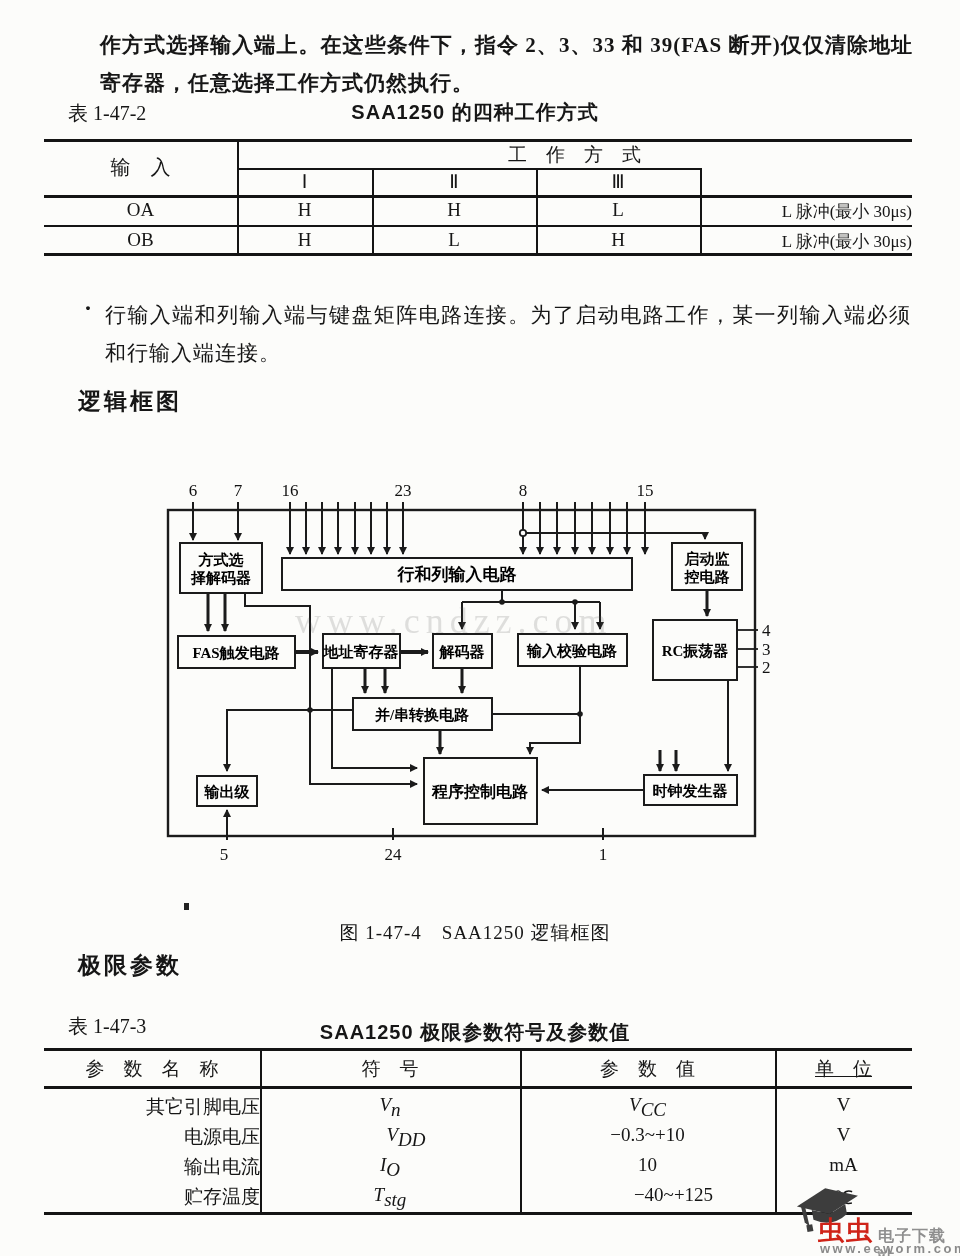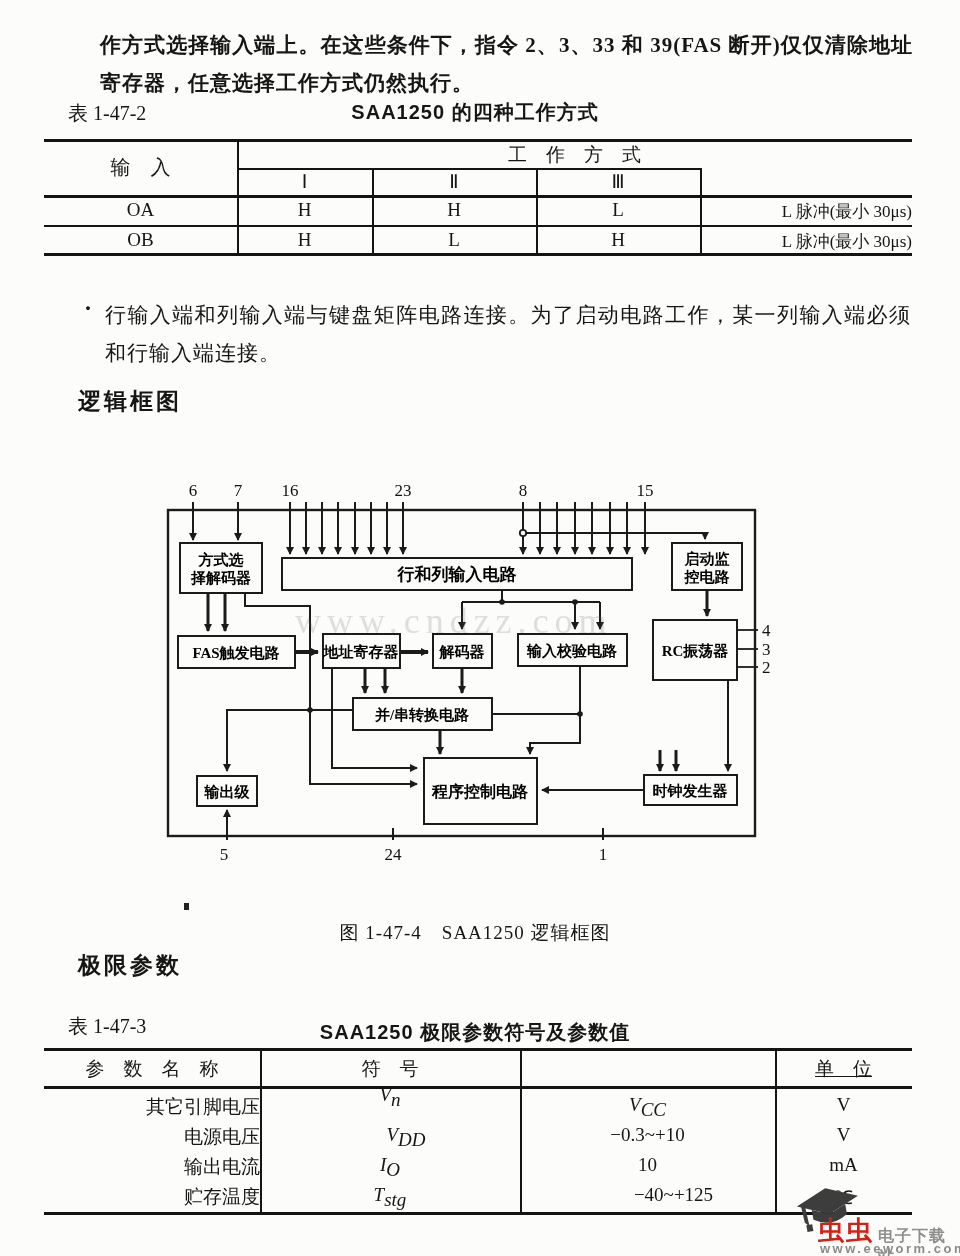--- a/index.html
+++ b/index.html
@@ -224,25 +224,26 @@
 <div class="abs" style="left:44px;top:1048px;width:868px;height:168px;">
   <div class="ln" style="left:0;top:0;width:868px;height:3px;"></div>
   <div class="ln" style="left:0;top:38px;width:868px;height:3px;"></div>
   <div class="ln" style="left:0;top:164px;width:868px;height:3px;"></div>
   <div class="ln" style="left:216px;top:0;width:2px;height:165px;"></div>
   <div class="ln" style="left:476px;top:0;width:2px;height:165px;"></div>
   <div class="ln" style="left:731px;top:0;width:2px;height:165px;"></div>
 
   <div class="cell" style="left:0;top:8px;width:216px;">参　数　名　称</div>
   <div class="cell" style="left:216px;top:8px;width:260px;">符　号</div>
+  <div class="cell" style="left:476px;top:8px;width:255px;">参　数　值</div>
   <div class="cell" style="left:731px;top:8px;width:137px;text-decoration:underline;">单　位</div>
 
   <div>
     <div class="cell-left" style="left:8px;top:46px;width:208px;">其它引脚电压</div>
-    <div class="cell" style="left:216px;top:36px;width:260px;">
+    <div class="cell" style="left:216px;top:46px;width:260px;">
       <span class="sym">V</span><sub class="sym">n</sub>
     </div>
     <div class="cell" style="left:476px;top:46px;width:255px;">
       <span class="sym">V</span><sub class="sym">CC</sub>
     </div>
     <div class="cell" style="left:731px;top:46px;width:137px;">V</div>
   </div>
 
   <div>
     <div class="cell-left" style="left:8px;top:76px;width:208px;">电源电压</div>

